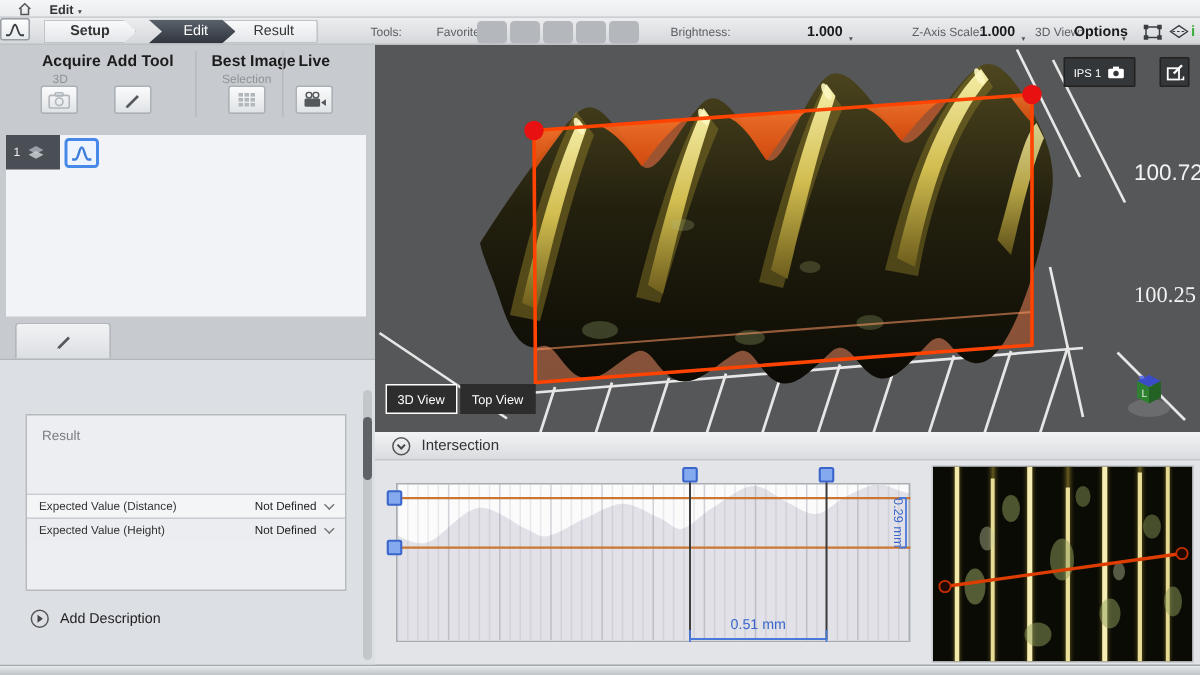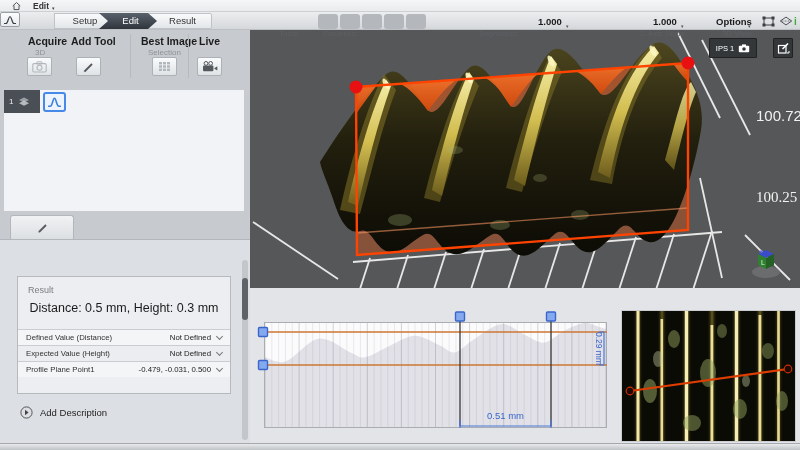--- a/index.html
+++ b/index.html
@@ -11,24 +11,24 @@
 #menubar{left:0;top:0;width:800px;height:12px;background:linear-gradient(#f5f6f7,#e9ebed);border-bottom:1px solid #cdd0d3;z-index:30;}
 #home-btn{left:4px;top:0;width:24px;height:11px;display:flex;align-items:center;justify-content:center;cursor:pointer;}
 #menu-edit{left:33px;top:0;height:11px;font-size:8.5px;font-weight:bold;color:#333;display:flex;align-items:center;gap:3px;cursor:pointer;}
 #menu-edit .caret{font-size:5px;color:#444;margin-top:4px;}
 
 
 #toolbar{left:0;top:12px;width:800px;height:18px;background:linear-gradient(#ecedef,#d5d8db);border-bottom:1px solid #bec1c4;z-index:29;}
 .tab{position:absolute;top:1px;height:16px;line-height:16px;font-size:9.5px;text-align:center;cursor:pointer;}
 .tab-light{background:linear-gradient(#fafbfc,#e2e5e8);color:#333;box-shadow:inset 0 0 0 1px #bfc3c6;}
 .tab-dark{background:linear-gradient(#5a626c,#30353c);color:#fff;z-index:2;}
-#tab-setup{left:54px;width:62px;clip-path:polygon(0 0,calc(100% - 9px) 0,100% 50%,calc(100% - 9px) 100%,0 100%);}
+#tab-setup{left:29px;width:62px;clip-path:polygon(0 0,calc(100% - 9px) 0,100% 50%,calc(100% - 9px) 100%,0 100%);font-weight:bold;}
 #tab-edit{left:99px;width:58px;clip-path:polygon(0 0,calc(100% - 9px) 0,100% 50%,calc(100% - 9px) 100%,0 100%,9px 50%);padding-left:5px;}
 #tab-result{left:148px;width:64px;clip-path:polygon(0 0,100% 0,100% 100%,0 100%,9px 50%);padding-left:5px;border-radius:0 2px 2px 0;}
-.tb-label{position:absolute;font-size:8px;color:#5c6064;top:17px;margin-left:32px;}
+.tb-label{position:absolute;font-size:8px;color:#5c6064;top:5px;}
 .tb-value{position:absolute;font-size:9.5px;font-weight:bold;color:#1a1a1a;top:4px;cursor:pointer;}
 .mini-caret{position:absolute;font-size:5px;color:#555;top:11px;}
 .tb-iconbtn{position:absolute;top:1px;width:20px;height:16px;display:flex;align-items:center;justify-content:center;cursor:pointer;}
 #tools-btn{left:265px;top:1px;width:20px;height:15px;border:1px solid #989ea4;border-radius:2px;background:linear-gradient(#fcfdfd,#e7eaec);display:flex;align-items:center;justify-content:center;cursor:pointer;}
 .fav-slot{position:absolute;top:1.5px;width:20px;height:15px;border-radius:3px;background:#b4b8bd;cursor:pointer;}
 
 
 #left-panel{left:0;top:30px;width:250px;height:413px;background:#c7cbcf;z-index:10;}
 .lp-label{position:absolute;font-size:10.5px;font-weight:600;color:#1c1c1c;}
 .lp-sub{position:absolute;font-size:8px;color:#8e9397;}
@@ -206,35 +206,29 @@
       <svg width="13" height="12" viewBox="0 0 13 12">
         <path d="M3,10 L10,3" stroke="#55595e" stroke-width="1.8"></path>
         <path d="M3,10 L2.2,10.8 L2.5,9.4 Z" fill="#55595e"></path>
       </svg>
     </div>
 
     <div id="profile-panel" class="abs">
 
       <div id="result-box" class="abs">
         <span id="result-label">Result</span>
-        <div id="result-text">Distance: 0.5 mm, Height: 0.3 mm</div>
 
         <div class="p-row" style="top:52px;background:#f4f5f7;">
-          <span class="lbl">Defined Value (Distance)</span>
+          <span class="lbl">Expected Value (Distance)</span>
           <span class="val">Not Defined</span>
           <span class="chev"></span>
         </div>
         <div class="p-row" style="top:68px;background:#ebedf0;">
           <span class="lbl">Expected Value (Height)</span>
           <span class="val">Not Defined</span>
-          <span class="chev"></span>
-        </div>
-        <div class="p-row" style="top:84px;background:#f4f5f7;">
-          <span class="lbl">Profile Plane Point1</span>
-          <span class="val">-0.479, -0.031, 0.500</span>
           <span class="chev"></span>
         </div>
       </div>
 
       <div id="add-desc">
         <svg width="13" height="13" viewBox="0 0 13 13">
           <circle cx="6.5" cy="6.5" r="5.6" fill="none" stroke="#555" stroke-width="1"></circle>
           <path d="M5,3.8 L8.6,6.5 L5,9.2 Z" fill="#444"></path>
         </svg>
         <span class="txt">Add Description</span>
@@ -361,34 +355,45 @@
           <path d="M1.8,4 L2.5,11 H7.5 L8.2,4" fill="none" stroke="#fff" stroke-width="1.1"></path>
           <line x1="4" y1="5.2" x2="4.3" y2="9.8" stroke="#fff" stroke-width="0.9"></line>
           <line x1="6" y1="5.2" x2="5.7" y2="9.8" stroke="#fff" stroke-width="0.9"></line>
         </svg>
       </div>
     </div>
 
     <div class="z-label" style="top:77px;">100.72</div>
     <div class="z-label" style="top:159px;font-family:Liberation Serif, serif;">100.25</div>
 
+    <div id="view-toggle">
+      <div class="viewbtn active">3D View</div>
+      <div class="viewbtn inactive">Top View</div>
+    </div>
 
     <div id="cube-widget">
       <svg width="34" height="36" viewBox="0 0 34 36">
         <ellipse cx="17" cy="28" rx="14" ry="6" fill="#7d7e7f" opacity="0.55"></ellipse>
         <path d="M9,10 L17,6 L25,10 L17,14 Z" fill="#3a4cc8"></path>
         <rect x="12" y="6.5" width="3" height="2" fill="#6570e8" transform="skewX(-10)"></rect>
         <path d="M9,10 L17,14 L17,25 L9,21 Z" fill="#2f8030"></path>
         <path d="M25,10 L17,14 L17,25 L25,21 Z" fill="#236224"></path>
         <text x="12" y="20.5" font-size="7" fill="#d8ecd8" font-family="Liberation Sans, sans-serif">L</text>
       </svg>
     </div>
   </div>
 
   <div id="bottom-panel" class="abs">
+    <div id="ix-header">
+      <svg width="13" height="13" viewBox="0 0 13 13">
+        <circle cx="6.5" cy="6.5" r="5.6" fill="none" stroke="#555" stroke-width="1"></circle>
+        <path d="M4,5.4 L6.5,8 L9,5.4" fill="none" stroke="#444" stroke-width="1.3"></path>
+      </svg>
+      <span class="txt">Intersection</span>
+    </div>
 
     <div id="graph-box">
       <svg id="graph-svg" width="341" height="104" viewBox="0 0 343 106" preserveAspectRatio="none">
           <path d="M0,106 L0,35 C3.5,35.7 12.0,42.2 21,39 C30.0,35.8 43.2,17.5 54,16 C64.8,14.5 78.2,26.8 86,30 C93.8,33.2 94.3,36.2 101,35 C107.7,33.8 117.7,26.7 126,23 C134.3,19.3 142.7,13.0 151,13 C159.3,13.0 169.3,20.2 176,23 C182.7,25.8 185.2,31.2 191,30 C196.8,28.8 203.2,20.8 211,16 C218.8,11.2 229.7,1.7 238,1 C246.3,0.3 253.8,8.8 261,12 C268.2,15.2 274.3,20.7 281,20 C287.7,19.3 294.3,11.3 301,8 C307.7,4.7 315.2,0.7 321,0 C326.8,-0.7 332.3,3.0 336,4 C339.7,5.0 341.8,5.7 343,6 L343,106 Z" fill="#e1e1e7"></path>
           <line x1="0.0" y1="0" x2="0.0" y2="106" stroke="#6c6c85" stroke-opacity="0.3" stroke-width="1"></line>
           <line x1="6.9" y1="0" x2="6.9" y2="106" stroke="#6c6c85" stroke-opacity="0.13" stroke-width="1"></line>
           <line x1="13.7" y1="0" x2="13.7" y2="106" stroke="#6c6c85" stroke-opacity="0.13" stroke-width="1"></line>
           <line x1="20.6" y1="0" x2="20.6" y2="106" stroke="#6c6c85" stroke-opacity="0.13" stroke-width="1"></line>
           <line x1="27.4" y1="0" x2="27.4" y2="106" stroke="#6c6c85" stroke-opacity="0.13" stroke-width="1"></line>
           <line x1="34.3" y1="0" x2="34.3" y2="106" stroke="#6c6c85" stroke-opacity="0.3" stroke-width="1"></line>

